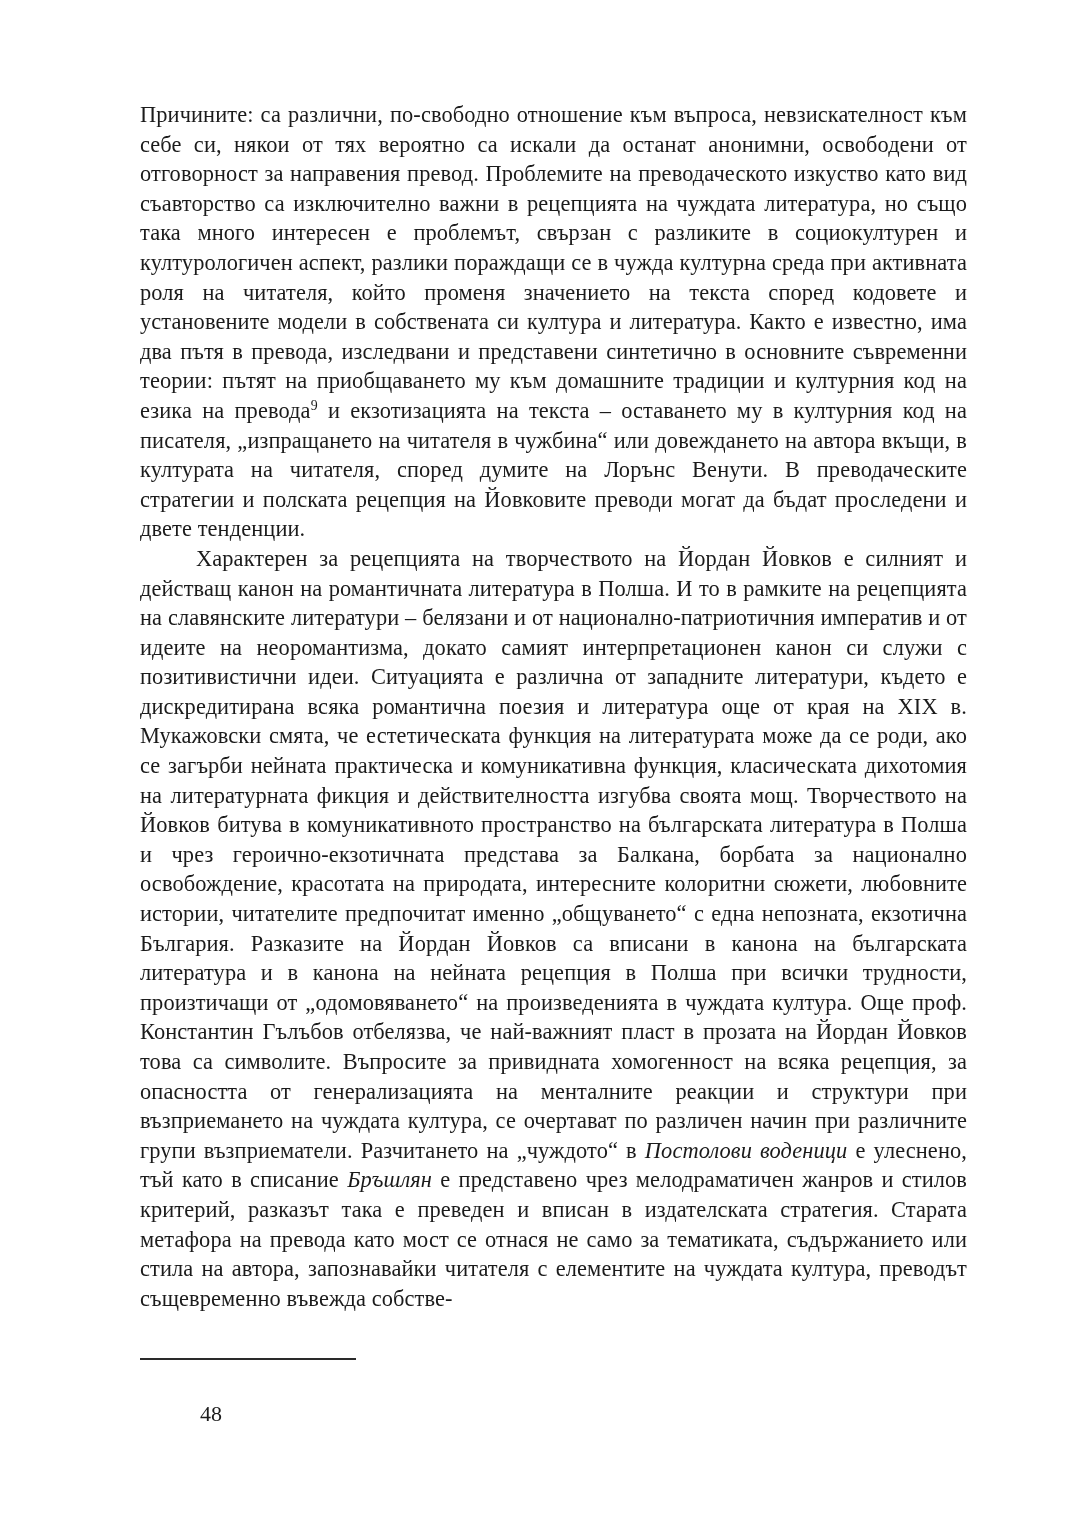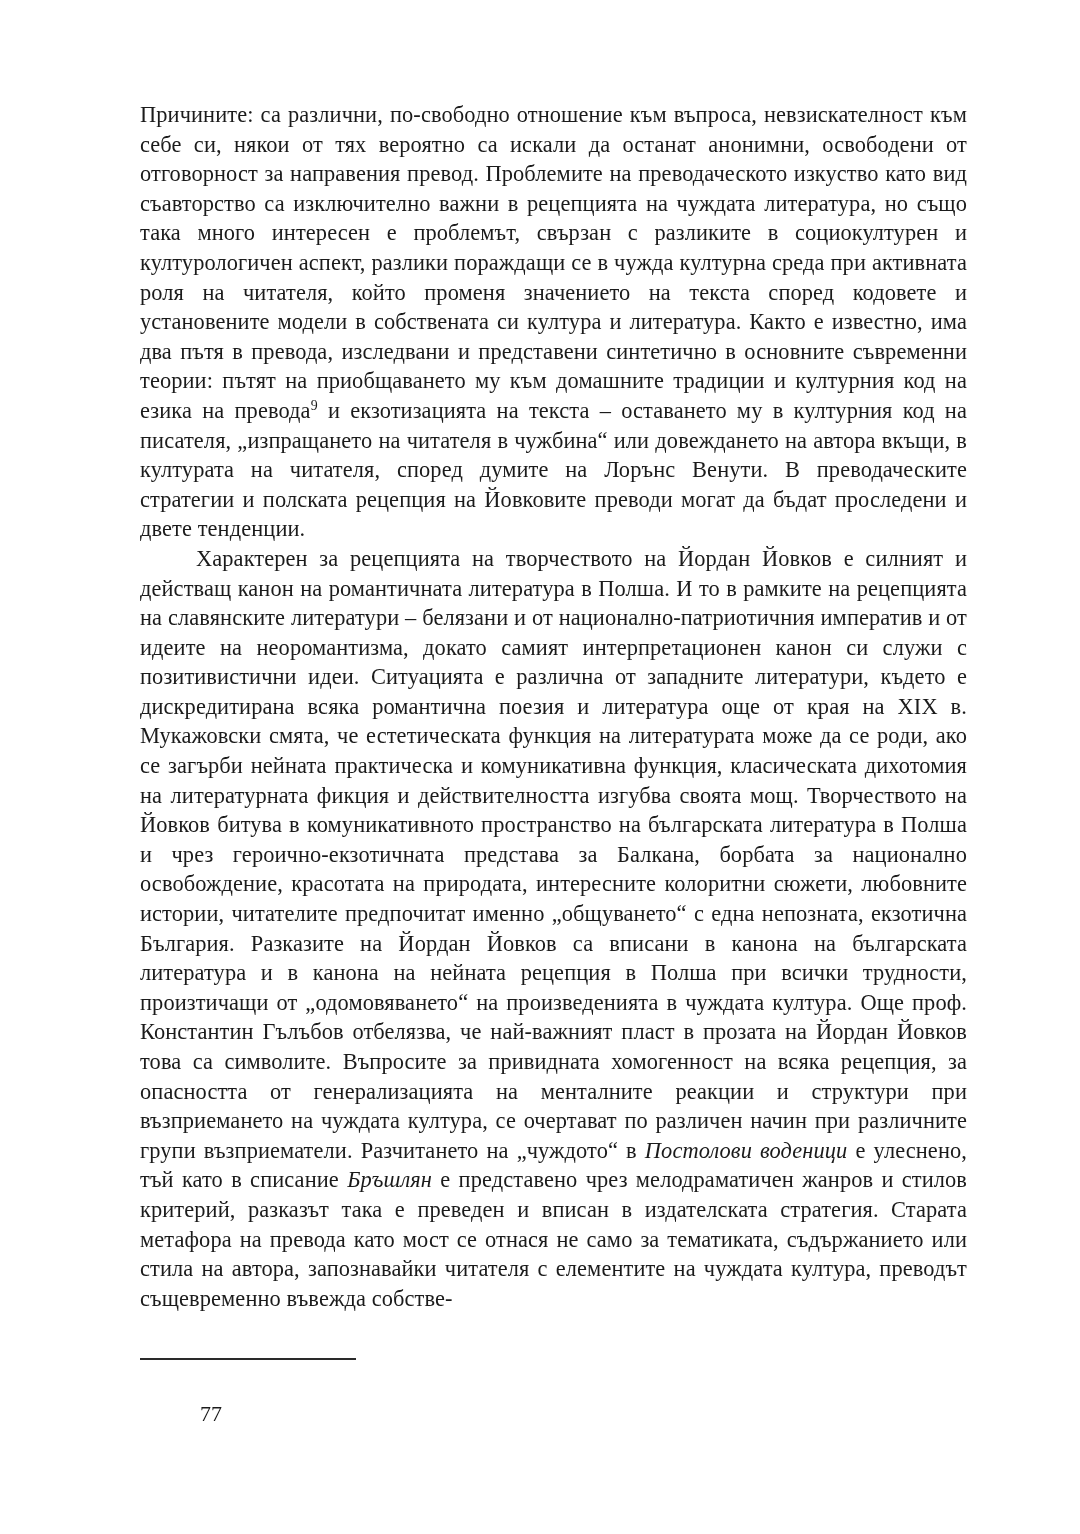--- a/index.html
+++ b/index.html
@@ -74,15 +74,15 @@
     <p class="para"><span>Причините: са различни, по-свободно отношение към въпроса, невзискателност към себе си, някои от тях вероятно са искали да останат анонимни, освободени от отговорност за направения превод. Проблемите на преводаческото изкуство като вид съавторство са изключително важни в рецепцията на чуждата литература, но също така много интересен е проблемът, свързан с разликите в социокултурен и културологичен аспект, разлики пораждащи се в чужда културна среда при активната роля на читателя, който променя значението на текста според кодовете и установените модели в собствената си култура и литература. Както е известно, има два пътя в превода, изследвани и представени синтетично в основните съвременни теории: пътят на приобщаването му към домашните традиции и културния код на езика на превода</span><sup>9</sup><span> и екзотизацията на текста – оставането му в културния код на писателя, „изпращането на читателя в чужбина“ или довеждането на автора вкъщи, в културата на читателя, според думите на Лорънс Венути. В преводаческите стратегии и полската рецепция на Йовковите преводи могат да бъдат проследени и двете тенденции.</span></p>
 
     <p class="para indent"><span>Характерен за рецепцията на творчеството на Йордан Йовков е силният и действащ канон на романтичната литература в Полша. И то в рамките на рецепцията на славянските литератури – белязани и от национално-патриотичния императив и от идеите на неоромантизма, докато самият интерпретационен канон си служи с позитивистични идеи. Ситуацията е различна от западните литератури, където е дискредитирана всяка романтична поезия и литература още от края на XIX в. Мукажовски смята, че естетическата функция на литературата може да се роди, ако се загърби нейната практическа и комуникативна функция, класическата дихотомия на литературната фикция и действителността изгубва своята мощ. Творчеството на Йовков битува в комуникативното пространство на българската литература в Полша и чрез героично-екзотичната представа за Балкана, борбата за национално освобождение, красотата на природата, интересните колоритни сюжети, любовните истории, читателите предпочитат именно „общуването“ с една непозната, екзотична България. Разказите на Йордан Йовков са вписани в канона на българската литература и в канона на нейната рецепция в Полша при всички трудности, произтичащи от „одомовяването“ на произведенията в чуждата култура. Още проф. Константин Гълъбов отбелязва, че най-важният пласт в прозата на Йордан Йовков това са символите. Въпросите за привидната хомогенност на всяка рецепция, за опасността от генерализацията на менталните реакции и структури при възприемането на чуждата култура, се очертават по различен начин при различните групи възприематели. Разчитането на „чуждото“ в </span><i>Постолови воденици</i><span> е улеснено, тъй като в списание </span><i>Бръшлян</i><span> е представено чрез мелодраматичен жанров и стилов критерий, разказът така е преведен и вписан в издателската стратегия. Старата метафора на превода като мост се отнася не само за тематиката, съдържанието или стила на автора, запознавайки читателя с елементите на чуждата култура, преводът същевременно въвежда собстве-</span></p>
 
   </div>
 
   <div class="footnote-area">
     <div class="fn-rule"></div>
   </div>
 
-  <div class="page-number">77</div>
+  <div class="page-number">48</div>
 
 </div>
 
 </body></html>

